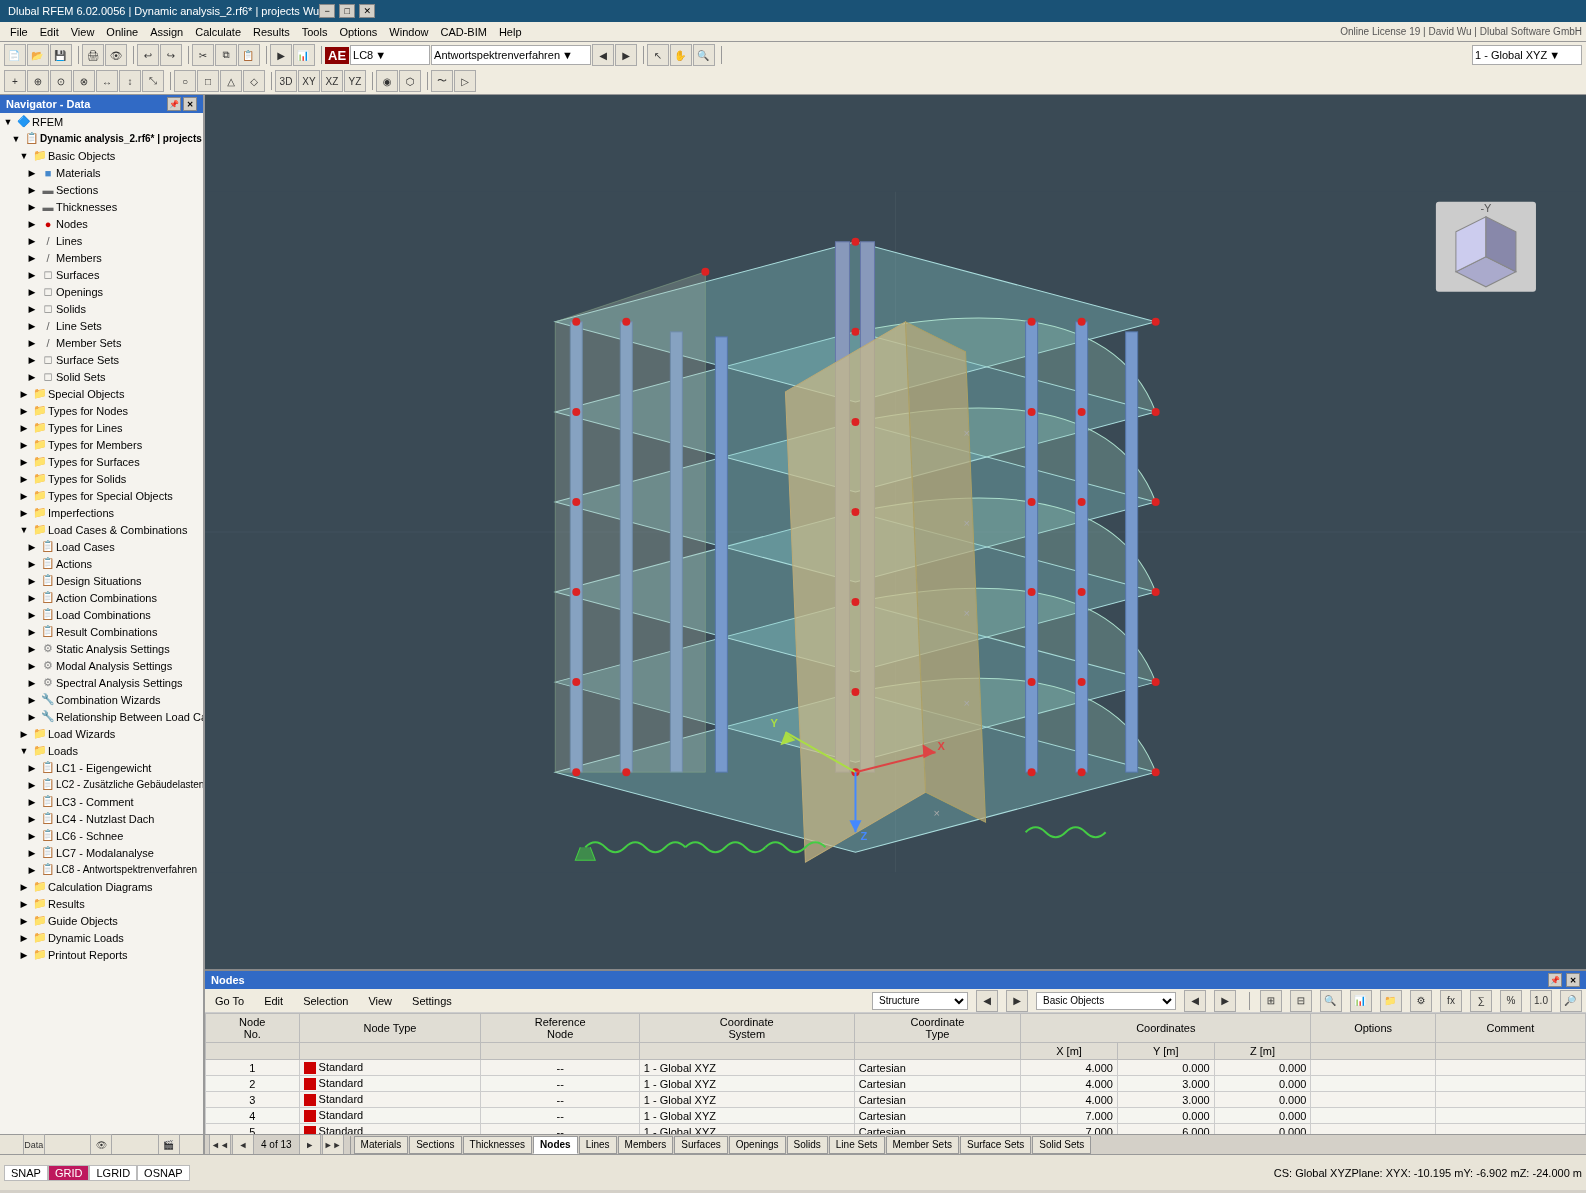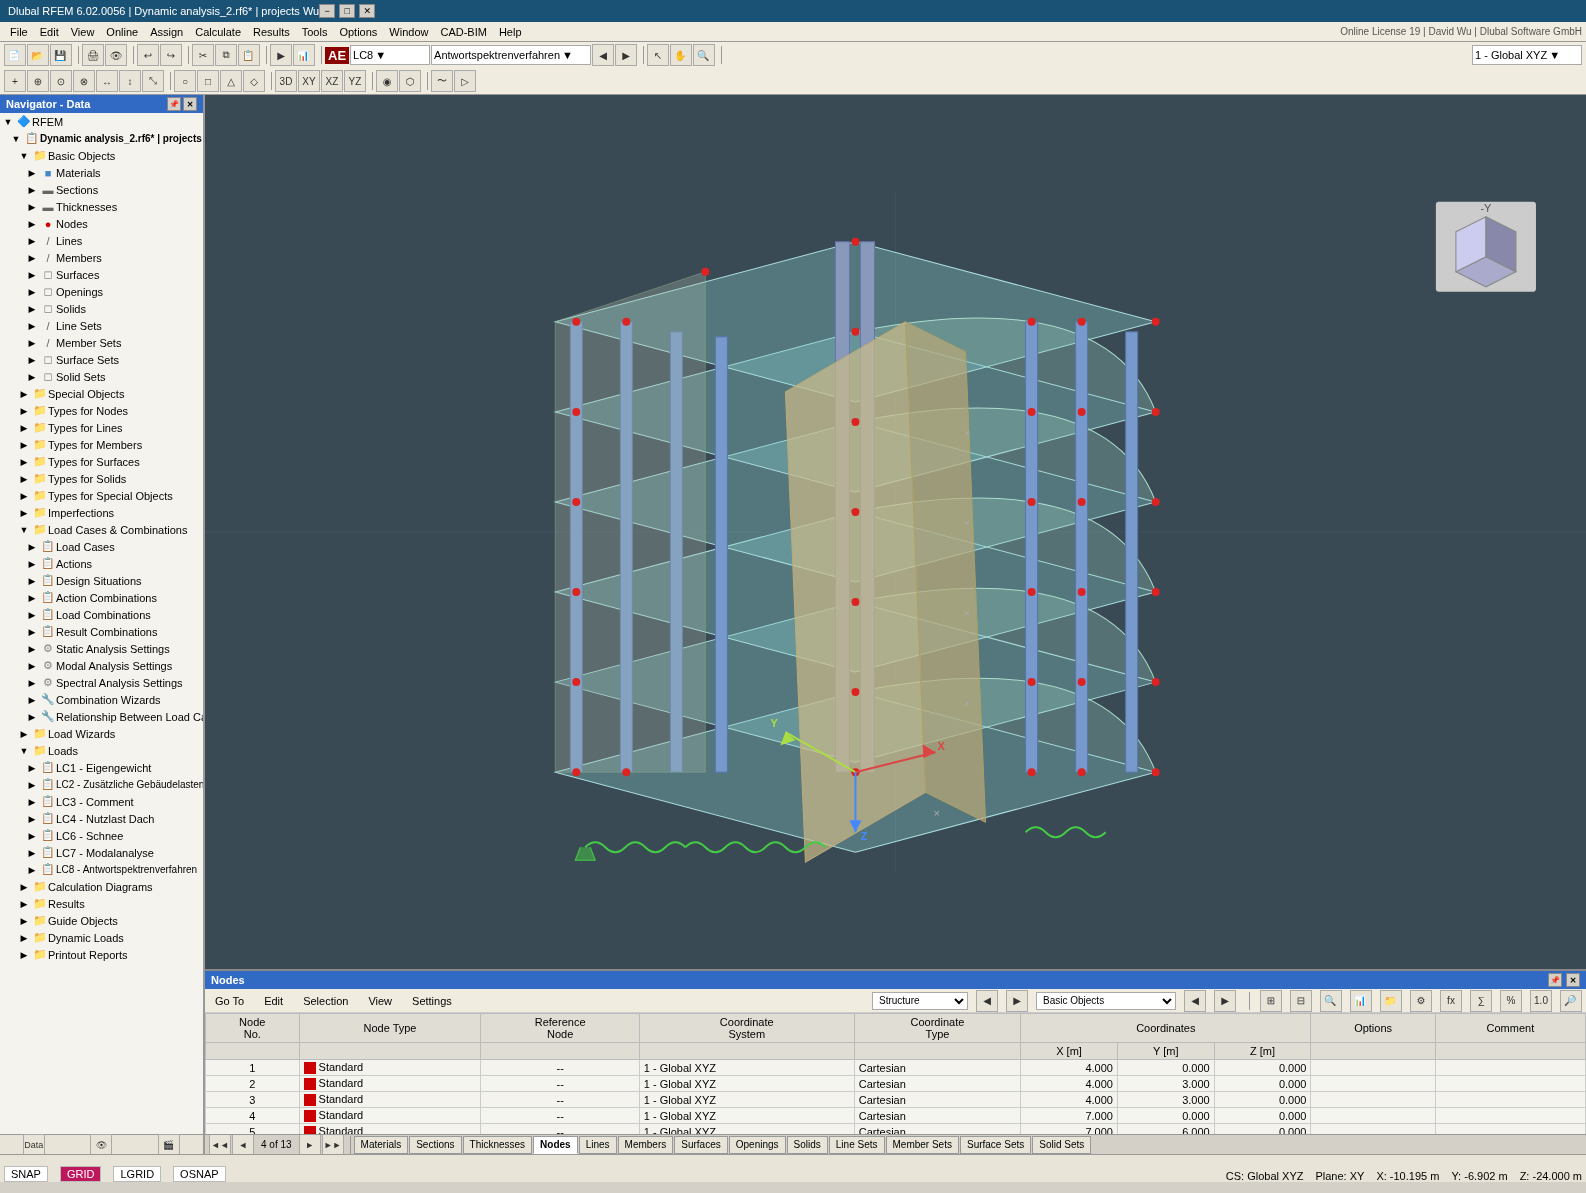--- a/index.html
+++ b/index.html
@@ -185,26 +185,26 @@
     .node-indicator {
       width: 12px; height: 12px;
       background: #cc0000;
       display: inline-block;
       vertical-align: middle;
     }
 
     
     .status-bar {
       background: #e8e4d8;
-      height: 28px;
-      display: flex;
-      align-items: flex-end;
+      height: 36px;
+      display: flex;
+      align-items: center;
       border-top: 1px solid #999;
       padding: 0 4px;
-      gap: 12px;
+      gap: 0;
       font-size: 10px;
     }
     .status-item {
       padding: 1px 6px;
       border: 1px solid #bbb;
       background: white;
       cursor: pointer;
     }
     .status-item.active { background: #be185d; color: white; }
 

